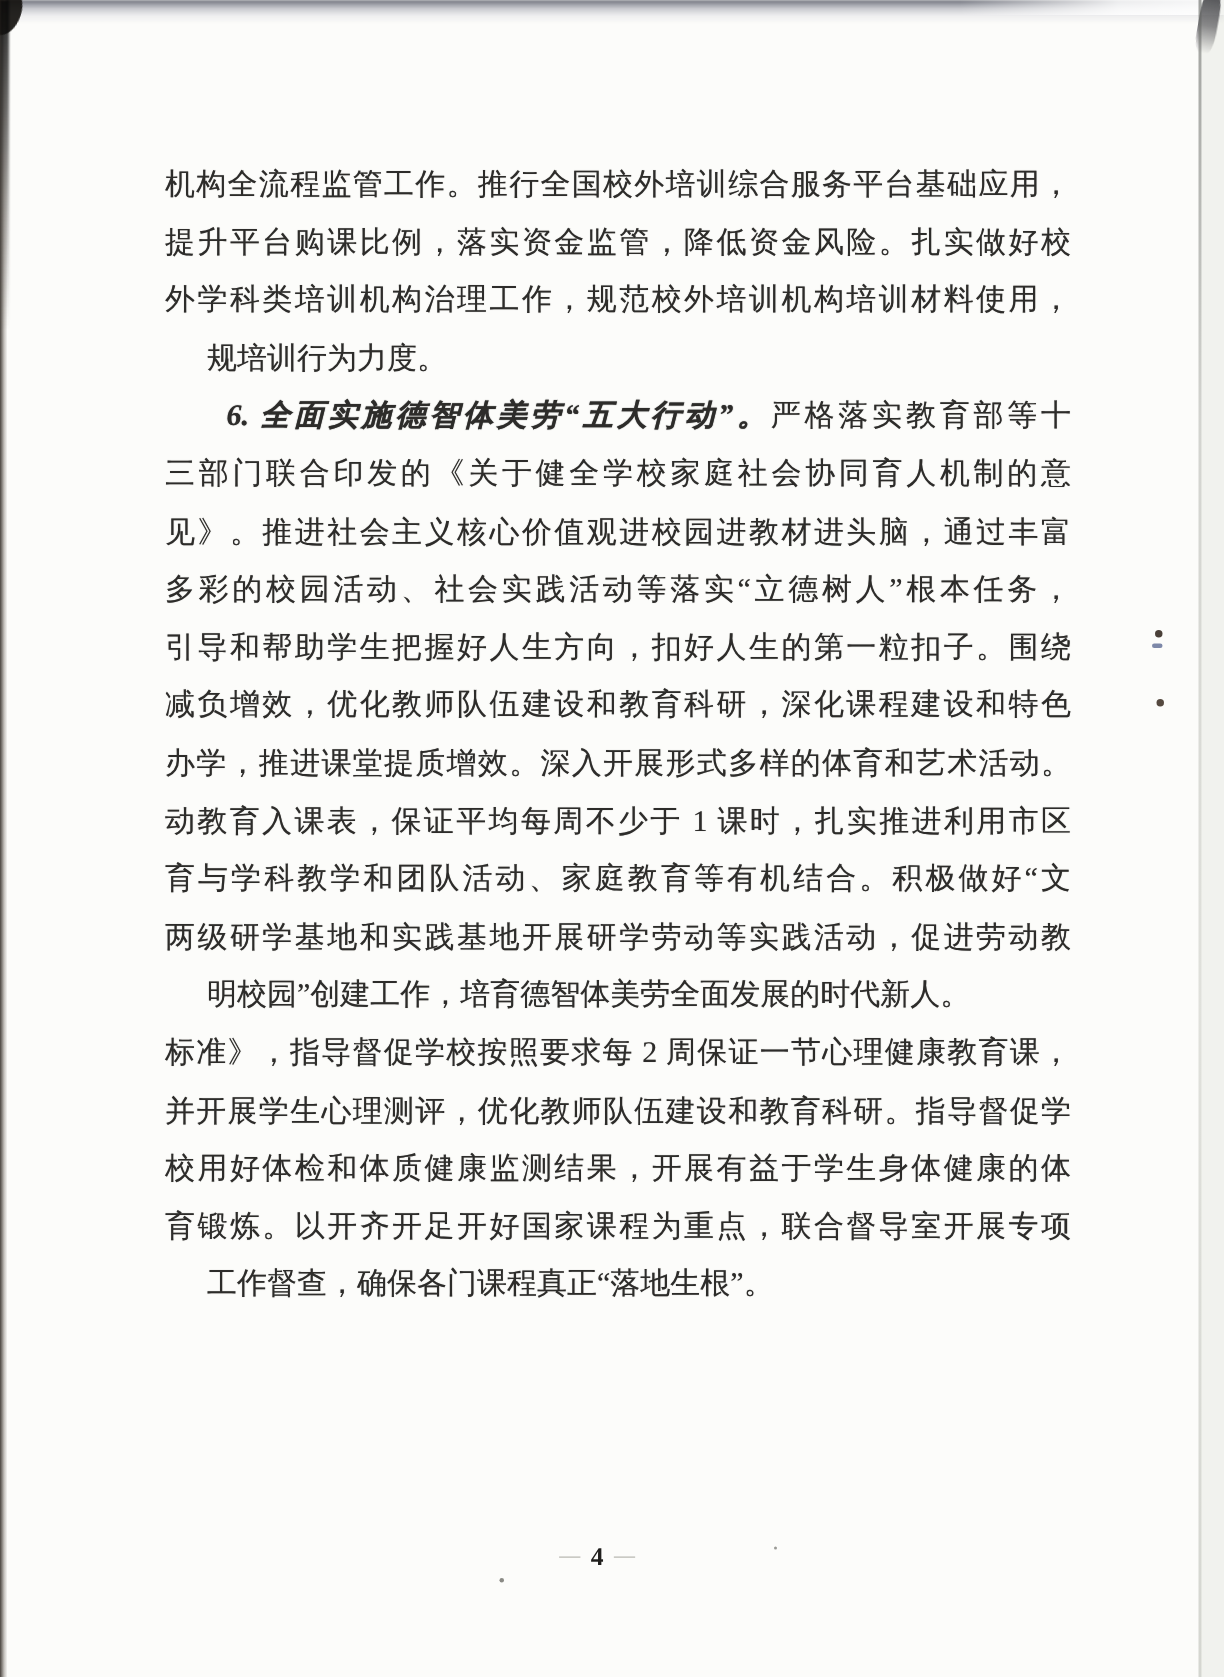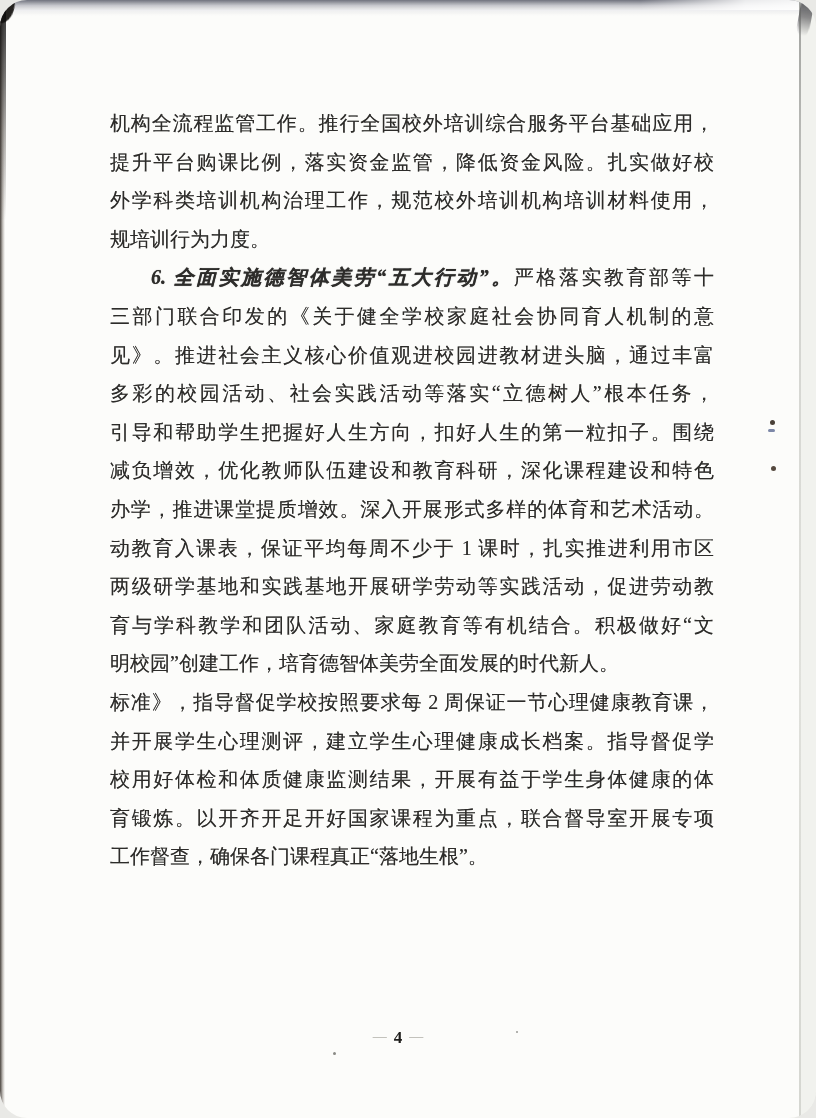--- a/index.html
+++ b/index.html
@@ -7,21 +7,20 @@
     font-family: "Liberation Serif", "DejaVu Serif", serif;
     background: #e9e9e6;
   }
   .scan-page {
     position: relative;
     width: 816px;
     height: 1118px;
     background: #fcfcfa;
     overflow: hidden;
     margin: 0 auto;
-    border-radius: 27px;
   }
   
   .scan-top-band {
     position: absolute; left: 0; top: 0; width: 816px; height: 16px;
     background: linear-gradient(180deg,
       rgba(73,76,90,0.78) 0%,
       rgba(122,124,140,0.40) 35%,
       rgba(180,182,196,0.18) 65%,
       rgba(220,220,228,0.00) 100%);
     filter: blur(0.6px);
@@ -82,21 +81,21 @@
     text-shadow: 0 0 0.5px rgba(45,44,42,0.55);
   }
   .line {
     height: 38.6px;
     line-height: 38.6px;
     font-size: 20px;
     text-align: justify;
     text-align-last: justify;
     white-space: nowrap;
   }
-  .line.para-end { text-align-last: left; }
+  .line.para-end { text-align-last: left; margin-left: 28px; }
   .line.indent { text-indent: 41px; }
   .line .bold { font-weight: 700; text-shadow: 0 0 0.7px rgba(20,20,20,0.8); font-style: italic; }
   
   .page-number {
     position: absolute;
     left: 0; right: 20px; top: 1028px;
     text-align: center;
     font-size: 17px;
     color: #1f1e1c;
   }
@@ -133,25 +132,25 @@
       <div class="line"><span>外学科类培训机构治理工作，规范校外培训机构培训材料使用，</span></div>
       <div class="line para-end"><span>规培训行为力度。</span></div>
       <div class="line indent"><span class="bold">6. 全面实施德智体美劳“五大行动”。</span><span>严格落实教育部等十</span></div>
       <div class="line"><span>三部门联合印发的《关于健全学校家庭社会协同育人机制的意</span></div>
       <div class="line"><span>见》。推进社会主义核心价值观进校园进教材进头脑，通过丰富</span></div>
       <div class="line"><span>多彩的校园活动、社会实践活动等落实“立德树人”根本任务，</span></div>
       <div class="line"><span>引导和帮助学生把握好人生方向，扣好人生的第一粒扣子。围绕</span></div>
       <div class="line"><span>减负增效，优化教师队伍建设和教育科研，深化课程建设和特色</span></div>
       <div class="line"><span>办学，推进课堂提质增效。深入开展形式多样的体育和艺术活动。</span></div>
       <div class="line"><span>动教育入课表，保证平均每周不少于 1 课时，扎实推进利用市区</span></div>
+      <div class="line"><span>育与学科教学和团队活动、家庭教育等有机结合。积极做好“文</span></div>
       <div class="line"><span>两级研学基地和实践基地开展研学劳动等实践活动，促进劳动教</span></div>
-      <div class="line"><span>育与学科教学和团队活动、家庭教育等有机结合。积极做好“文</span></div>
       <div class="line para-end"><span>明校园”创建工作，培育德智体美劳全面发展的时代新人。</span></div>
       <div class="line"><span>标准》，指导督促学校按照要求每 2 周保证一节心理健康教育课，</span></div>
-      <div class="line"><span>并开展学生心理测评，建立学生心理健康成长档案。指导督促学</span></div>
+      <div class="line"><span>并开展学生心理测评，优化教师队伍建设和教育科研。指导督促学</span></div>
       <div class="line"><span>校用好体检和体质健康监测结果，开展有益于学生身体健康的体</span></div>
       <div class="line"><span>育锻炼。以开齐开足开好国家课程为重点，联合督导室开展专项</span></div>
       <div class="line para-end"><span>工作督查，确保各门课程真正“落地生根”。</span></div>
     </div>
 
   <div class="page-number">
     <span class="dash">—</span><span class="num">4</span><span class="dash">—</span>
   </div>
 
 </div>

